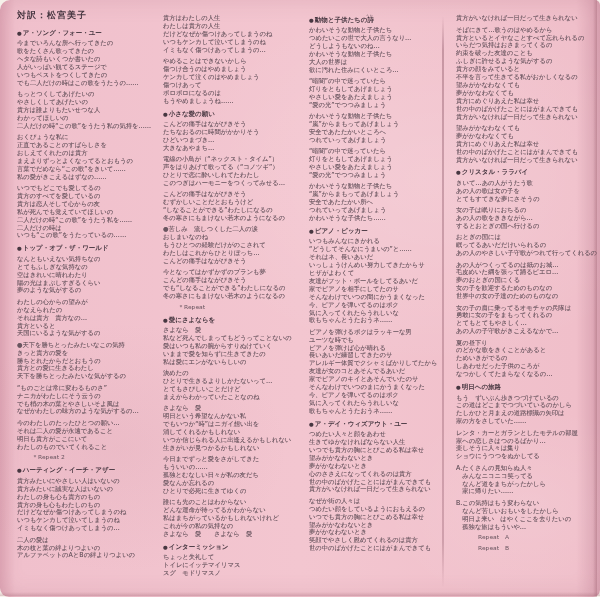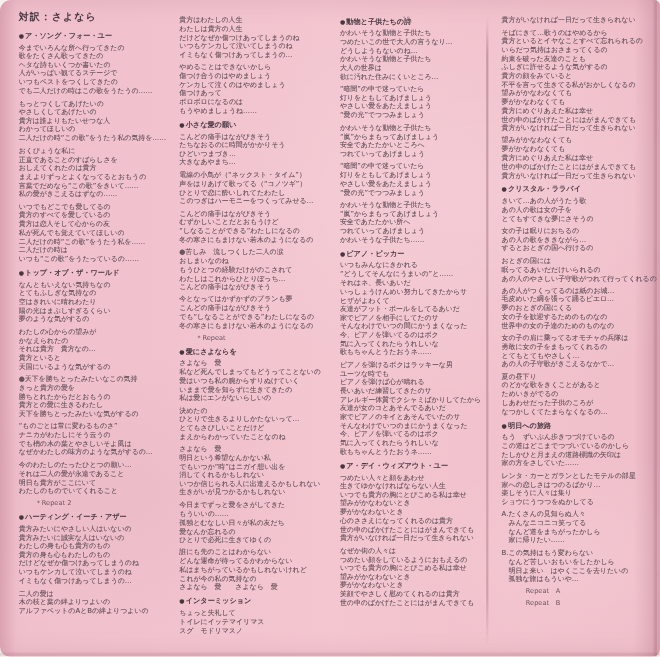--- a/index.html
+++ b/index.html
@@ -64,21 +64,21 @@
   .note{
     font-size:12px;line-height:15.8px;margin:1px 0 6px 30px;white-space:pre;
     color:var(--ink,#6a5660);
   }
   .note.latin{margin-left:44px;}
 </style>
 </head>
 <body>
 
 <div class="paper">
-  <div class="credit">対訳：さよなら</div>
+  <div class="credit">対訳：松宮美子</div>
   <div>
       <div class="col col1">
         <div><span class="title"><span class="bullet">●</span><span>ア・ソング・フォー・ユー</span></span></div>
         <div class="stanza">
           <div class="line">今までいろんな所へ行ってきたの</div>
           <div class="line">歌をたくさん歌ってきたの</div>
           <div class="line">ヘタな詩もいくつか書いたの</div>
           <div class="line">人がいっぱい観てるステージで</div>
           <div class="line">いつもベストをつくしてきたの</div>
           <div class="line">でも二人だけの時はこの歌をうたうの……</div>

